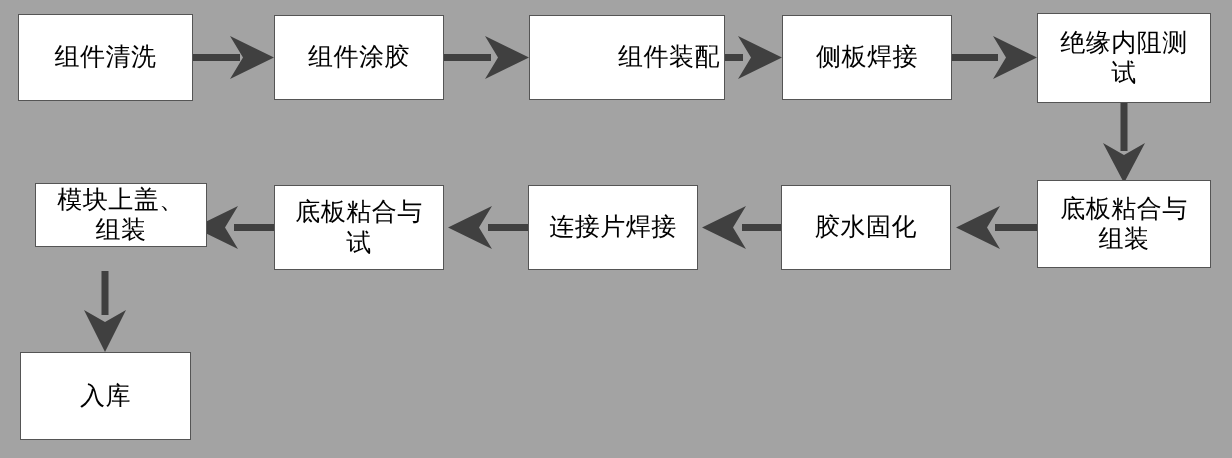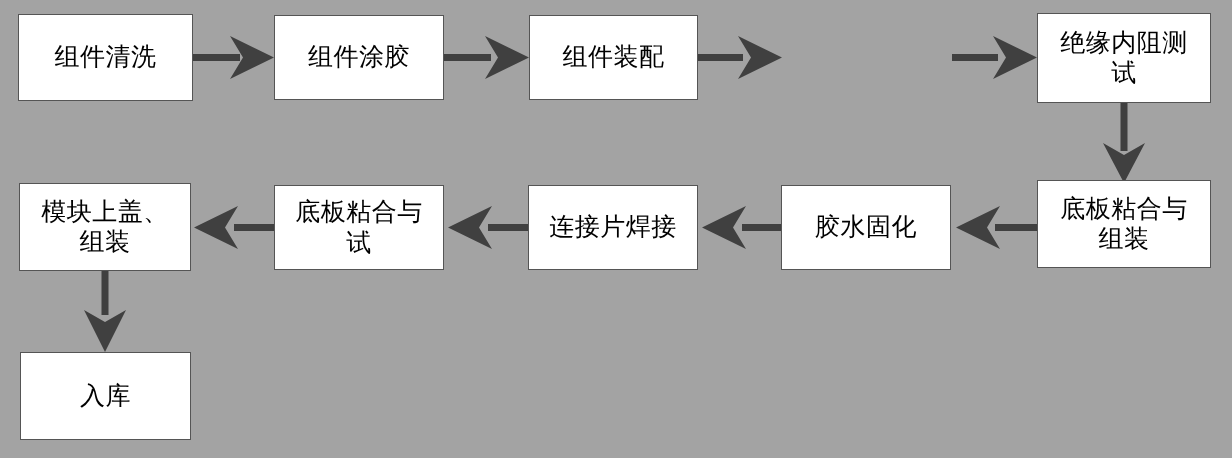--- a/index.html
+++ b/index.html
@@ -105,24 +105,27 @@
   </svg>
 
   <div class="node" style="left:18px;  top:14px;  width:175px; height:87px;">
     <span class="node-label">组件清洗</span>
   </div>
 
   <div class="node" style="left:274px; top:15px;  width:170px; height:85px;">
     <span class="node-label">组件涂胶</span>
   </div>
 
-  <div class="node" style="left:529px; top:15px;  width:169px; height:85px;">
+  <div class="node" style="left:529px; top:15px;  width:196px; height:85px;text-align:right;">
     <span class="node-label">组件装配</span>
   </div>
 
+  <div class="node" style="left:782px; top:15px;  width:170px; height:85px;">
+    <span class="node-label">侧板焊接</span>
+  </div>
 
   <div class="node" style="left:1037px; top:13px; width:174px; height:90px;">
     <span class="node-label">绝缘内阻测
 试</span>
   </div>
 
   <div class="node" style="left:1037px; top:180px; width:174px; height:88px;">
     <span class="node-label">底板粘合与
 组装</span>
   </div>
@@ -133,21 +136,21 @@
 
   <div class="node" style="left:528px; top:185px; width:170px; height:85px;">
     <span class="node-label">连接片焊接</span>
   </div>
 
   <div class="node" style="left:274px; top:185px; width:170px; height:85px;">
     <span class="node-label">底板粘合与
 试</span>
   </div>
 
-  <div class="node" style="left:19px;  top:183px; width:172px; height:88px;">
+  <div class="node" style="left:35px;  top:183px; width:172px; height:64px;">
     <span class="node-label">模块上盖、
 组装</span>
   </div>
 
   <div class="node" style="left:20px;  top:352px; width:171px; height:88px;">
     <span class="node-label">入库</span>
   </div>
 
 </div>
 

